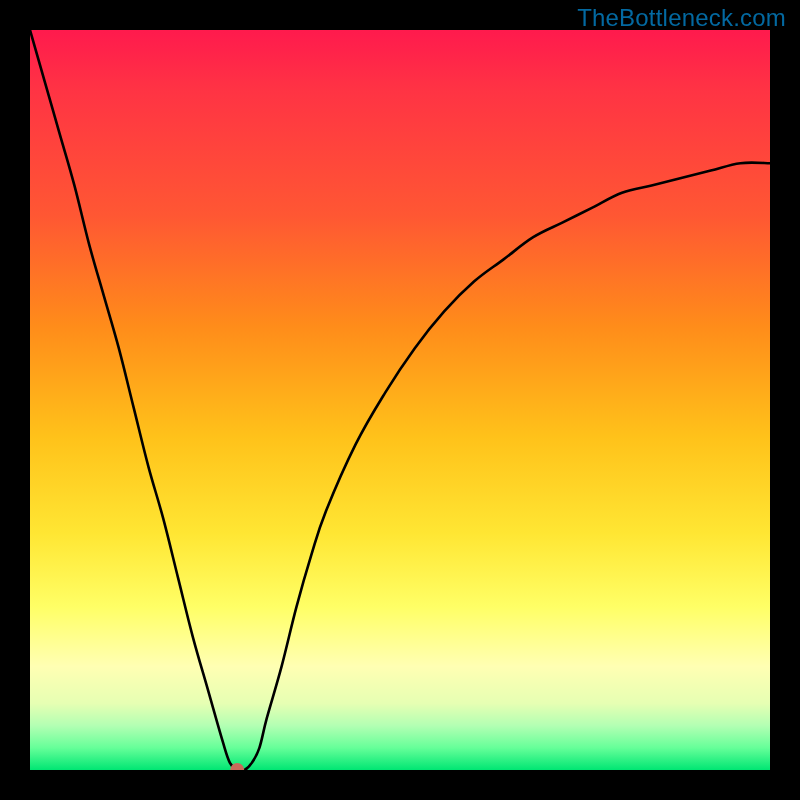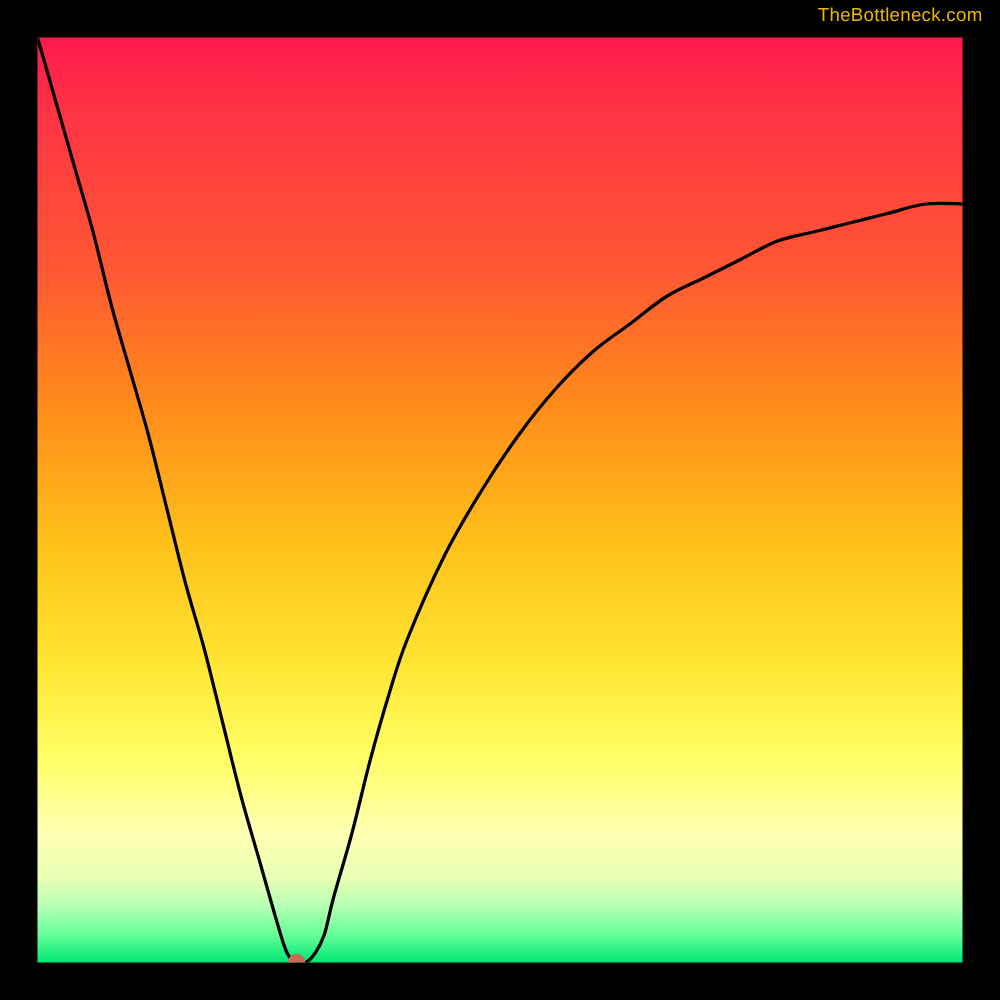--- a/index.html
+++ b/index.html
@@ -43,22 +43,22 @@
     left: 0;
     top: 0;
     width: 740px;
     height: 740px;
   }
   .watermark {
     position: absolute;
     top: 4px;
     right: 14px;
     font-family: Arial, Helvetica, sans-serif;
-    font-size: 15px;
-    color: #eab308;
+    font-size: 24px;
+    color: #0369a1;
     font-weight: 500;
     letter-spacing: 0.2px;
   }
 </style>
 </head>
 <body>
 
 <div class="frame">
   <div class="plot-area">
     <svg class="curve-svg" viewBox="0 0 740 740" preserveAspectRatio="none">

